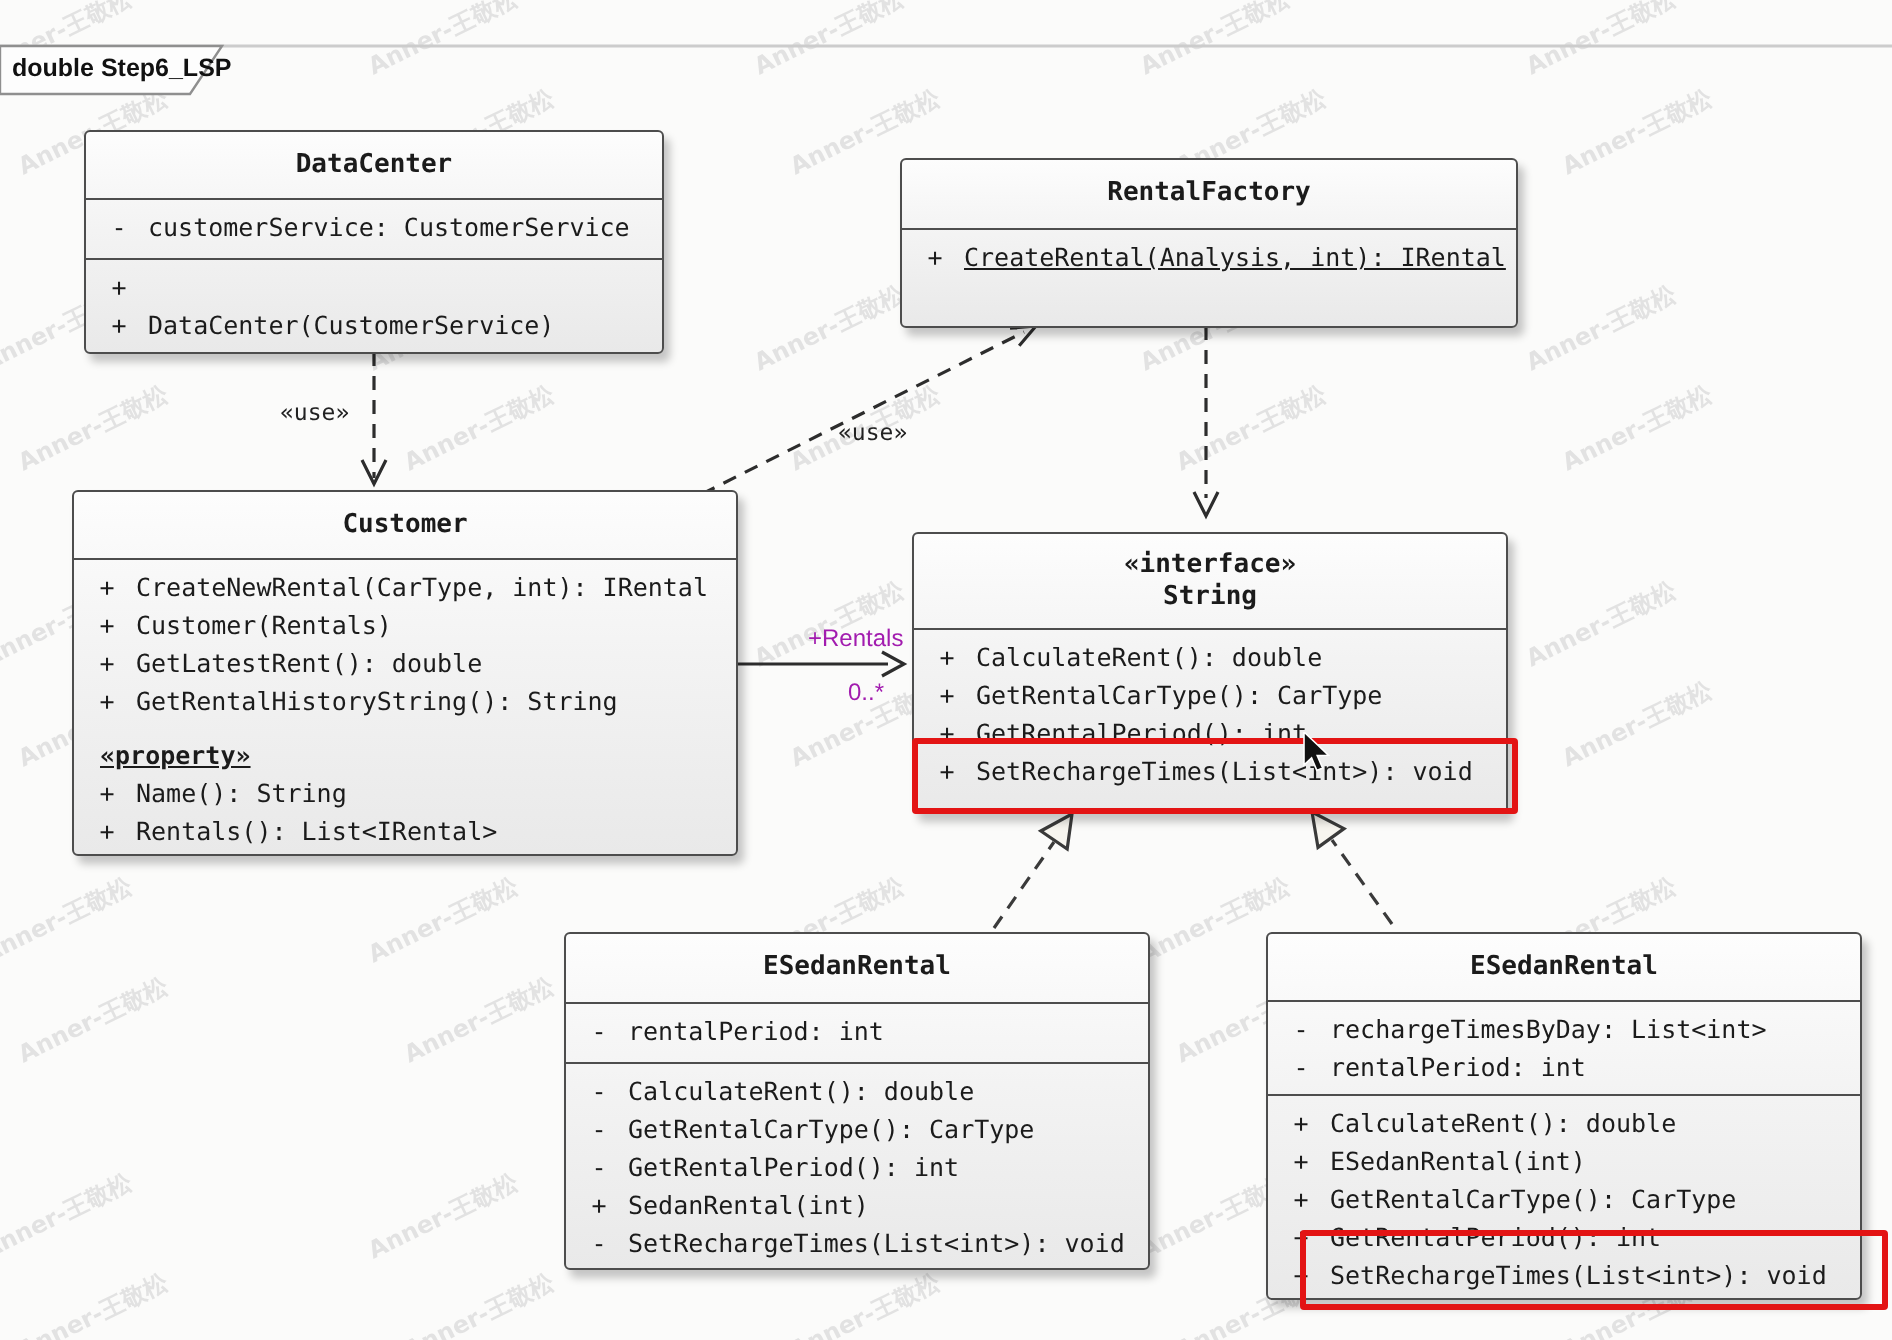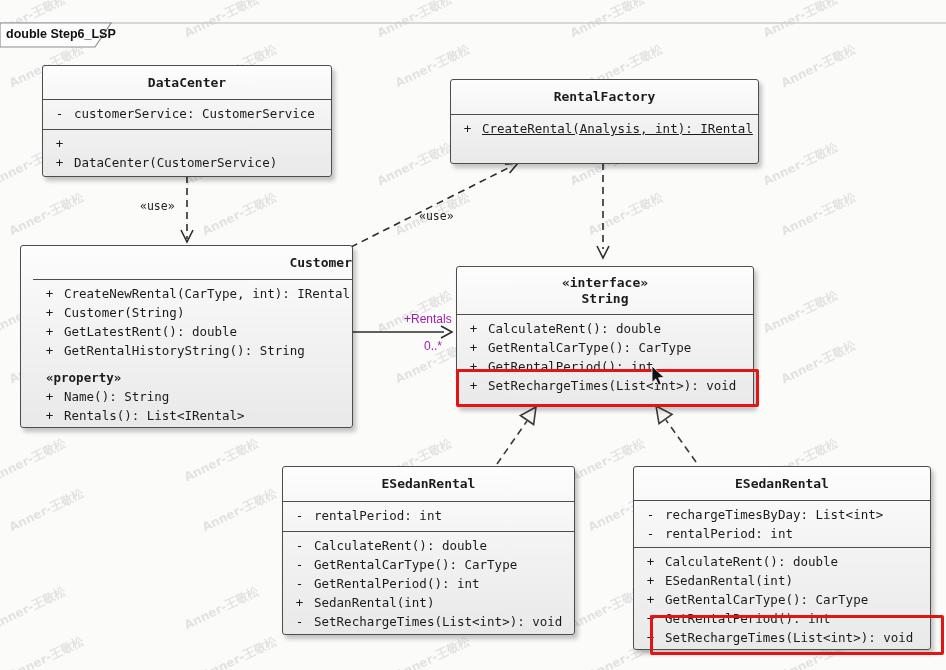--- a/index.html
+++ b/index.html
@@ -38,29 +38,29 @@
   .cmp-title{
     display:flex;flex-direction:column;justify-content:center;align-items:center;
     font-weight:bold;font-size:13px;line-height:16px;text-align:center;
   }
   .cmp-rows{border-top:1.2px solid #4d4d4d;padding:4px 2px 2px 2px;}
   .grow{flex:1;}
   .mrow{display:flex;height:19px;line-height:19px;font-size:12.5px;white-space:nowrap;}
   .vis{width:29px;flex:0 0 29px;text-align:center;}
   .txt{flex:1;}
   .mrow.u .txt{text-decoration:underline;}
-  .mrow.stereo{margin-top:8px;font-weight:bold;}
+  .mrow.stereo{margin-top:8px;font-weight:bold;text-decoration:underline;}
   .mrow.stereo .txt{margin-left:-18px;}
   
   #box-datacenter  {left:42px; top:65px; width:288px;height:110px;}
   #box-datacenter  .cmp-title{height:33px;}
   #box-datacenter  .c-attrs{height:30px;}
   #box-rentalfactory{left:450px;top:79px; width:307px;height:83px;}
   #box-rentalfactory .cmp-title{height:34px;}
-  #box-customer    {left:20px; top:245px;width:331px;height:181px;align-items:flex-end;}
+  #box-customer    {left:36px; top:245px;width:331px;height:181px;}
   #box-customer    .cmp-title{height:35px;}
   #box-irental     {left:456px;top:266px;width:296px;height:139px;}
   #box-irental     .cmp-title{height:47px;}
   #box-sedanrental {left:282px;top:466px;width:291px;height:167px;}
   #box-sedanrental .cmp-title{height:34px;}
   #box-sedanrental .c-attrs{height:30px;}
   #box-esedanrental{left:633px;top:466px;width:296px;height:182px;}
   #box-esedanrental .cmp-title{height:34px;}
   #box-esedanrental .c-attrs{height:48px;}
   
@@ -216,21 +216,21 @@
   <div class="cmp cmp-title">
     <span>Customer</span>
   </div>
   <div class="cmp cmp-rows grow">
       <div class="mrow">
         <span class="vis">+</span>
         <span class="txt">CreateNewRental(CarType, int): IRental</span>
       </div>
       <div class="mrow">
         <span class="vis">+</span>
-        <span class="txt">Customer(String)</span>
+        <span class="txt">Customer(Rentals)</span>
       </div>
       <div class="mrow">
         <span class="vis">+</span>
         <span class="txt">GetLatestRent(): double</span>
       </div>
       <div class="mrow">
         <span class="vis">+</span>
         <span class="txt">GetRentalHistoryString(): String</span>
       </div>
       <div class="mrow stereo">

